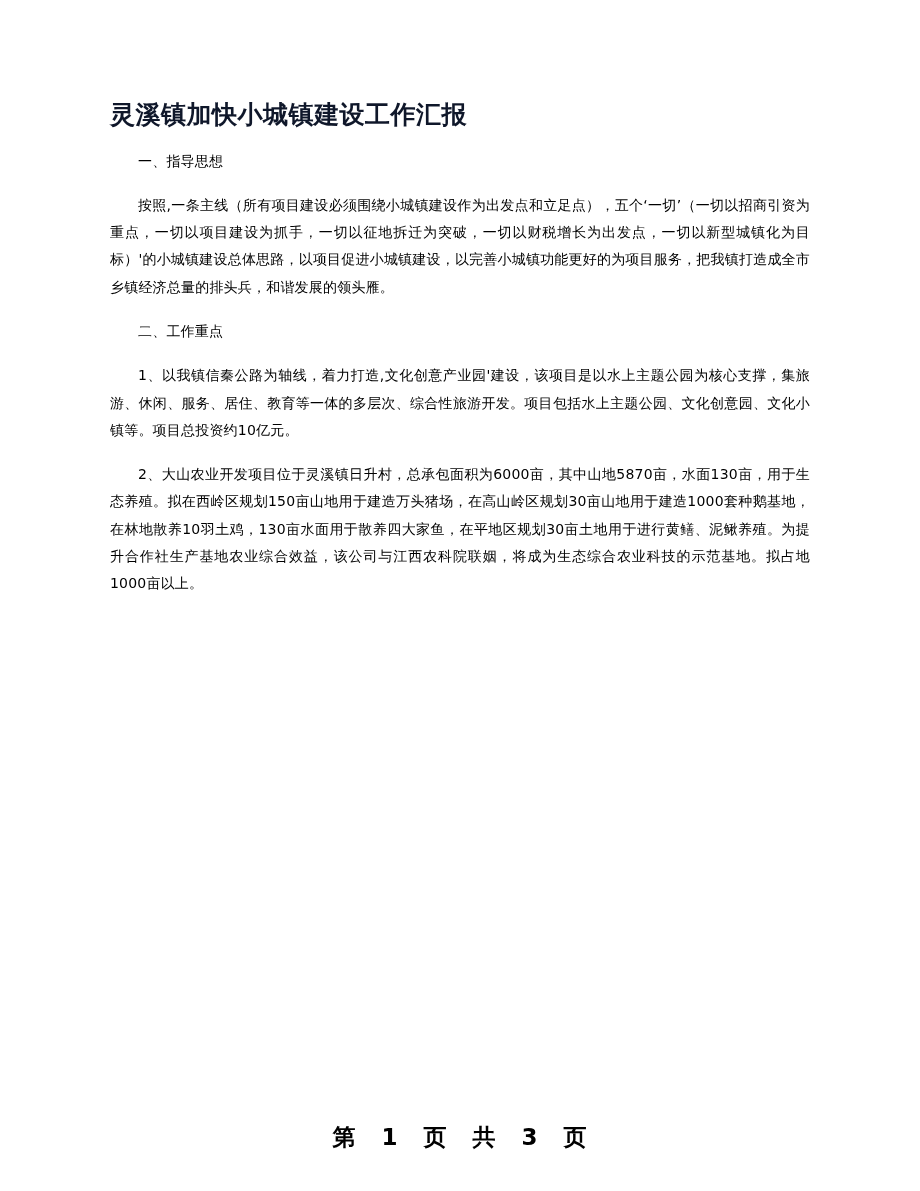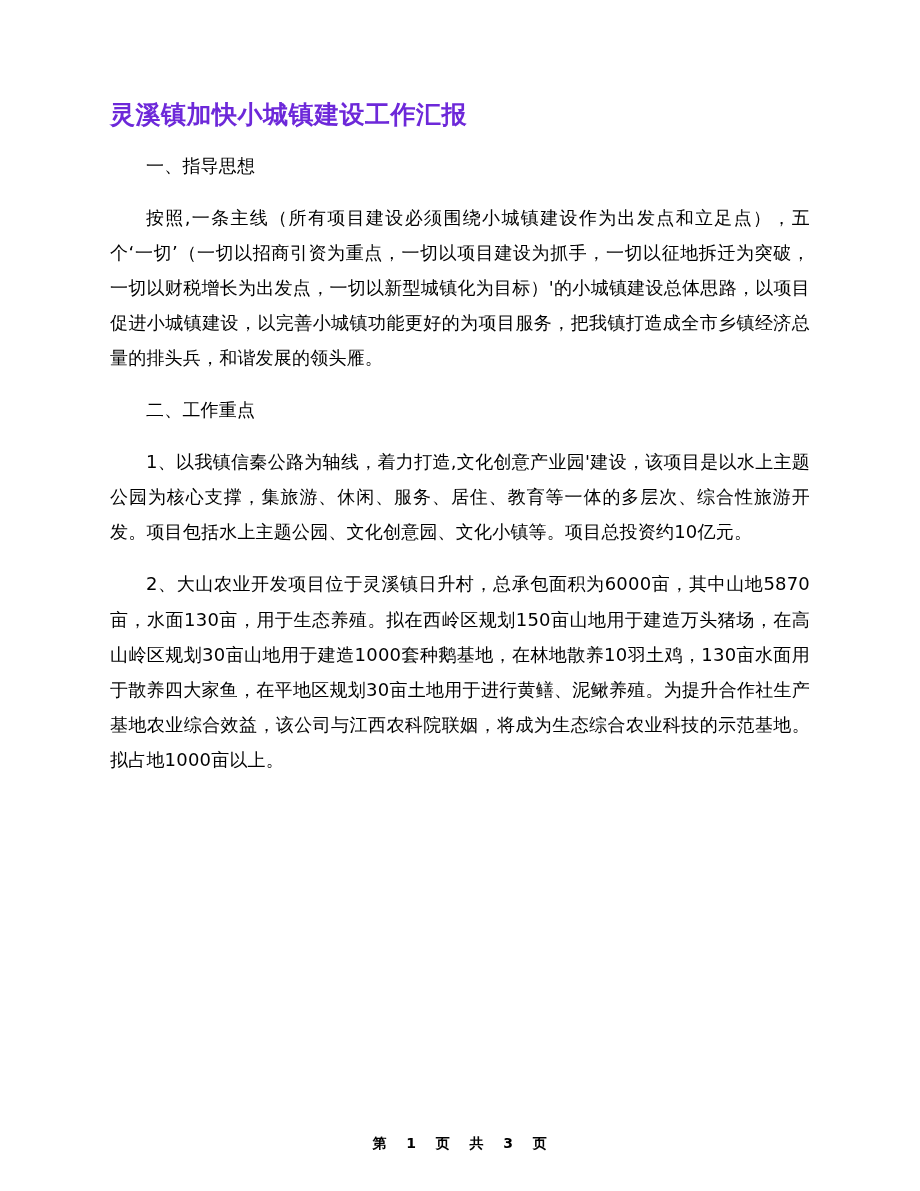--- a/index.html
+++ b/index.html
@@ -20,46 +20,46 @@
   }
   .doc-body {
     position: absolute;
     left: 110px;
     top: 96px;
     width: 700px;
   }
   .doc-title {
     font-size: 25px;
     font-weight: bold;
-    color: #6d28d9;
+    color: #0f172a;
     letter-spacing: 0.5px;
     line-height: 1.5;
     margin: 0 0 14px 0;
     text-align: left;
   }
   .para {
-    font-size: 18px;
+    font-size: 14px;
     color: #000000;
     line-height: 1.95;
     margin: 0;
     text-align: justify;
     text-justify: inter-ideograph;
     text-indent: 2em;
     letter-spacing: 0.2px;
   }
   .para + .para {
     margin-top: 17px;
   }
   .footer {
     position: absolute;
     left: 0;
     right: 0;
     bottom: 38px;
     text-align: center;
-    font-size: 14px;
+    font-size: 23px;
     color: #000000;
     font-weight: bold;
     letter-spacing: 1px;
   }
   .footer span {
     display: inline-block;
   }
   .footer .sep {
     width: 7px;
   }

